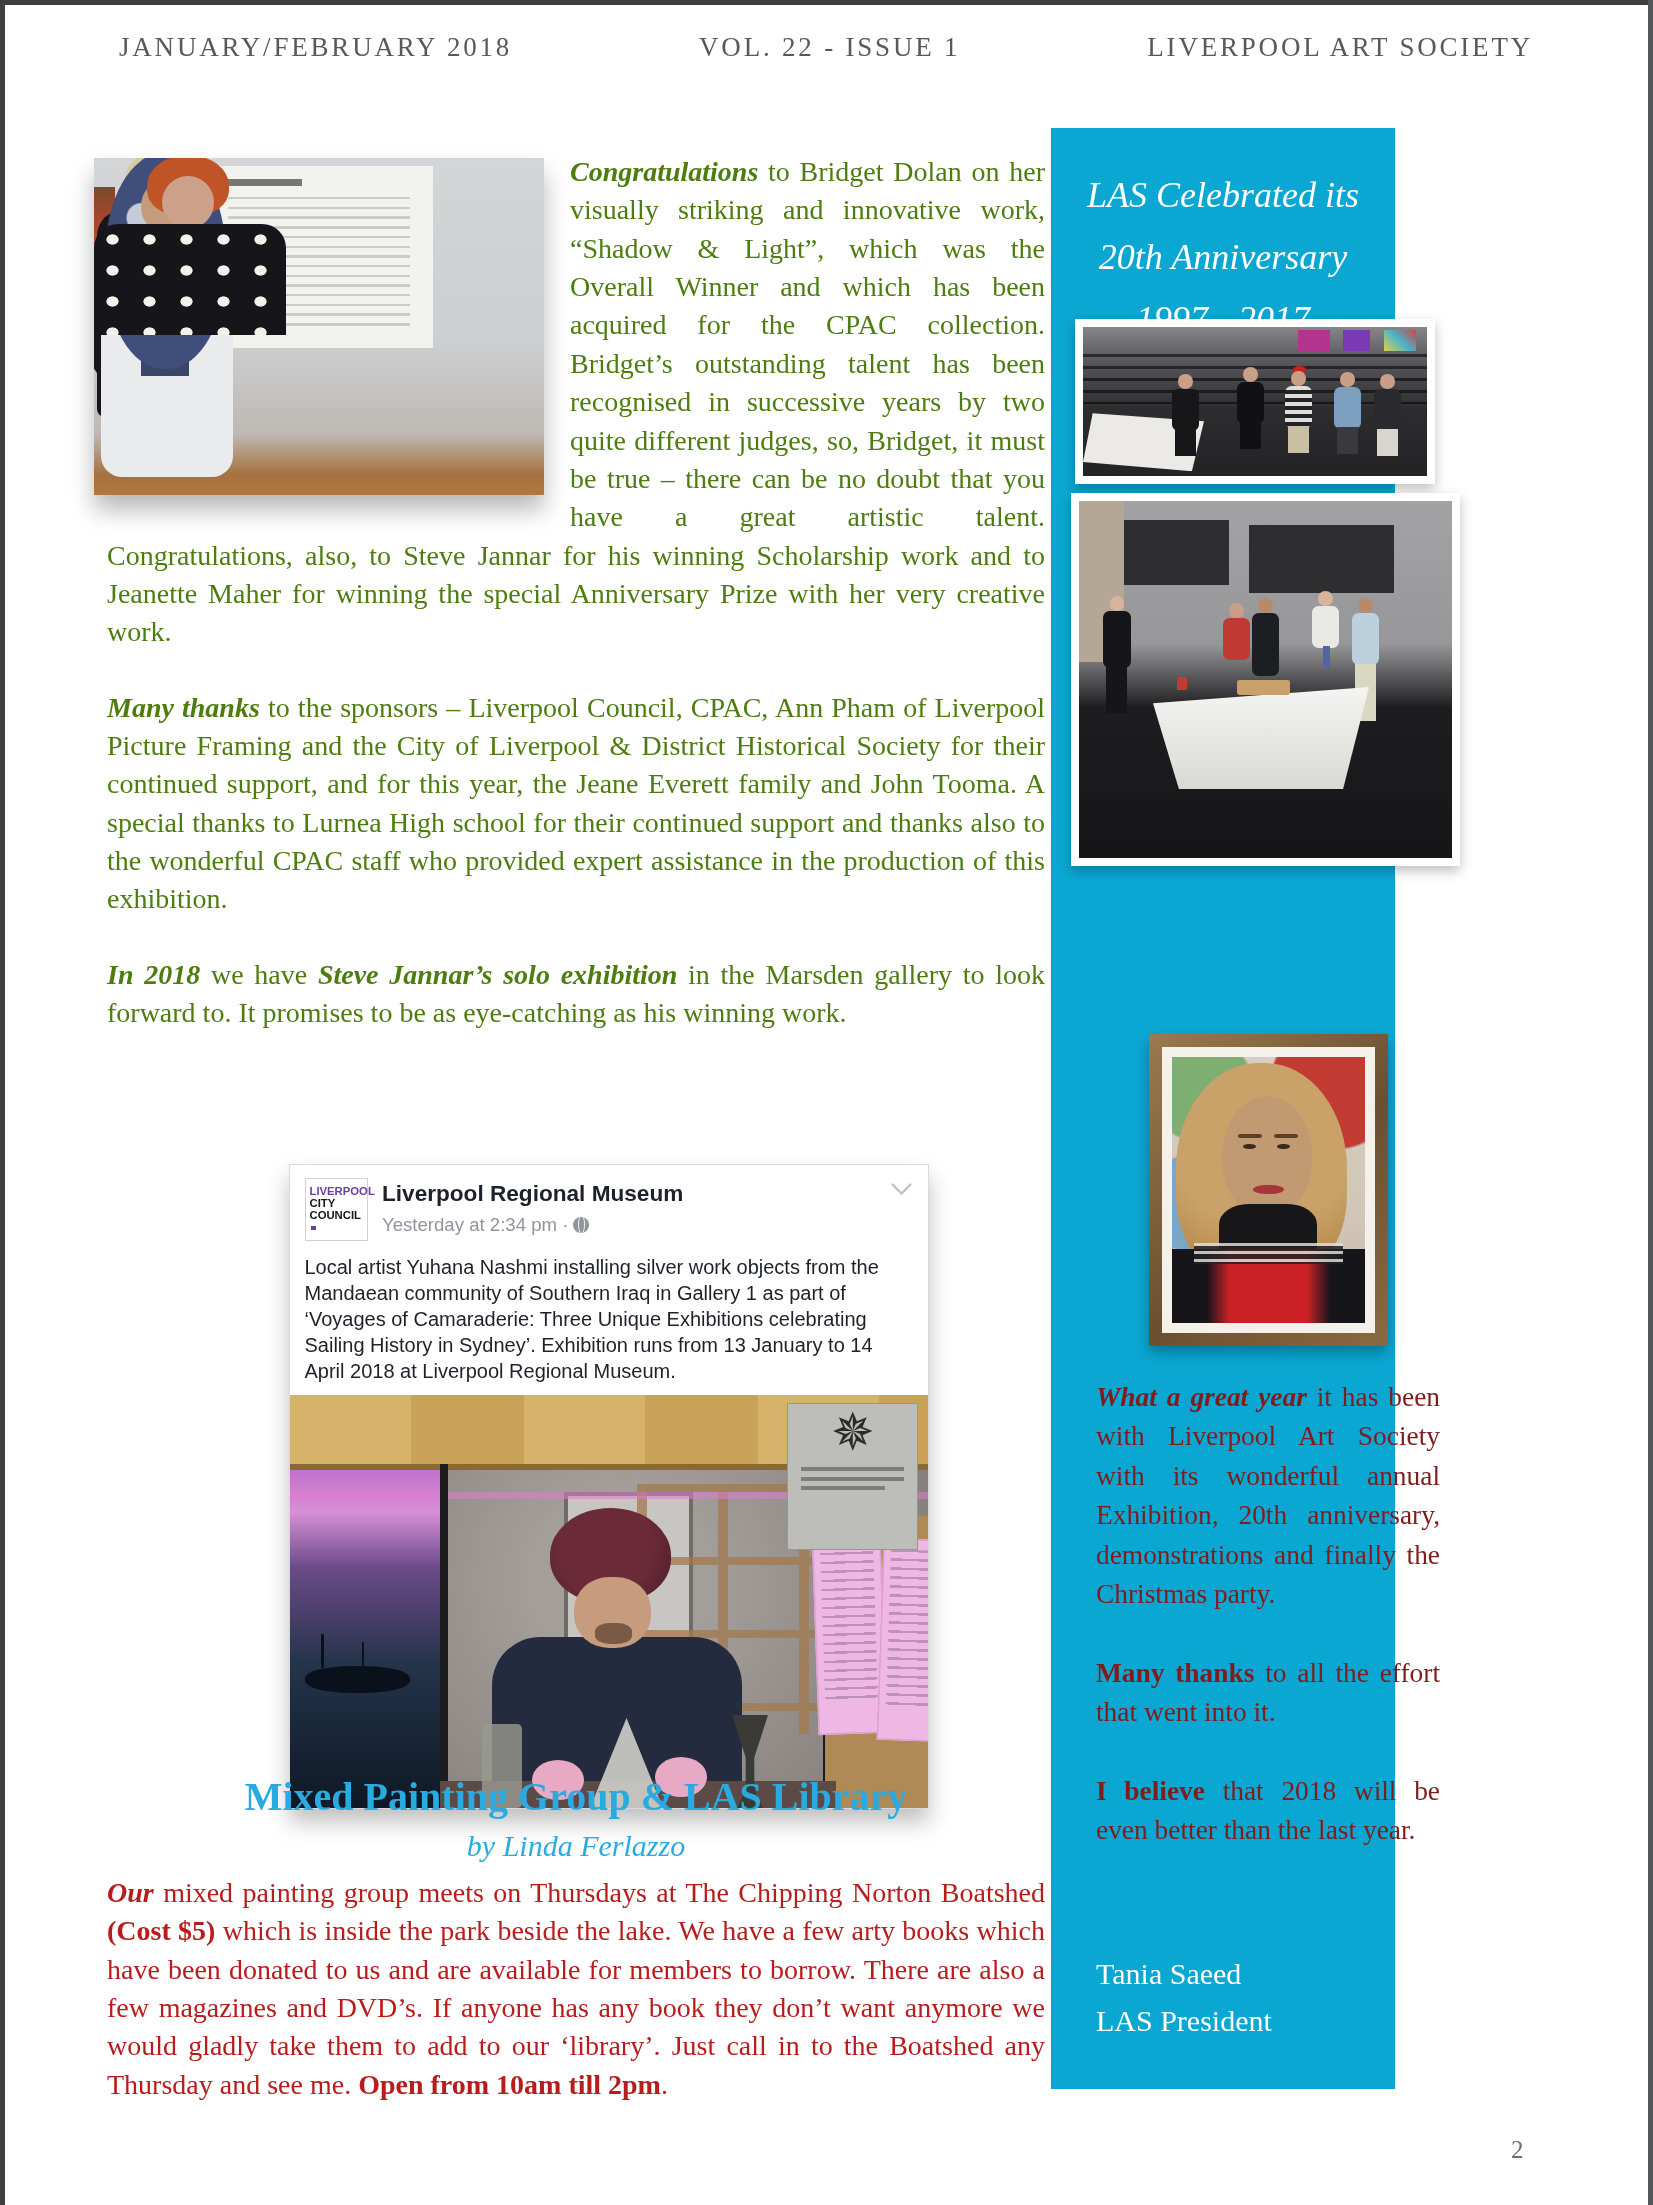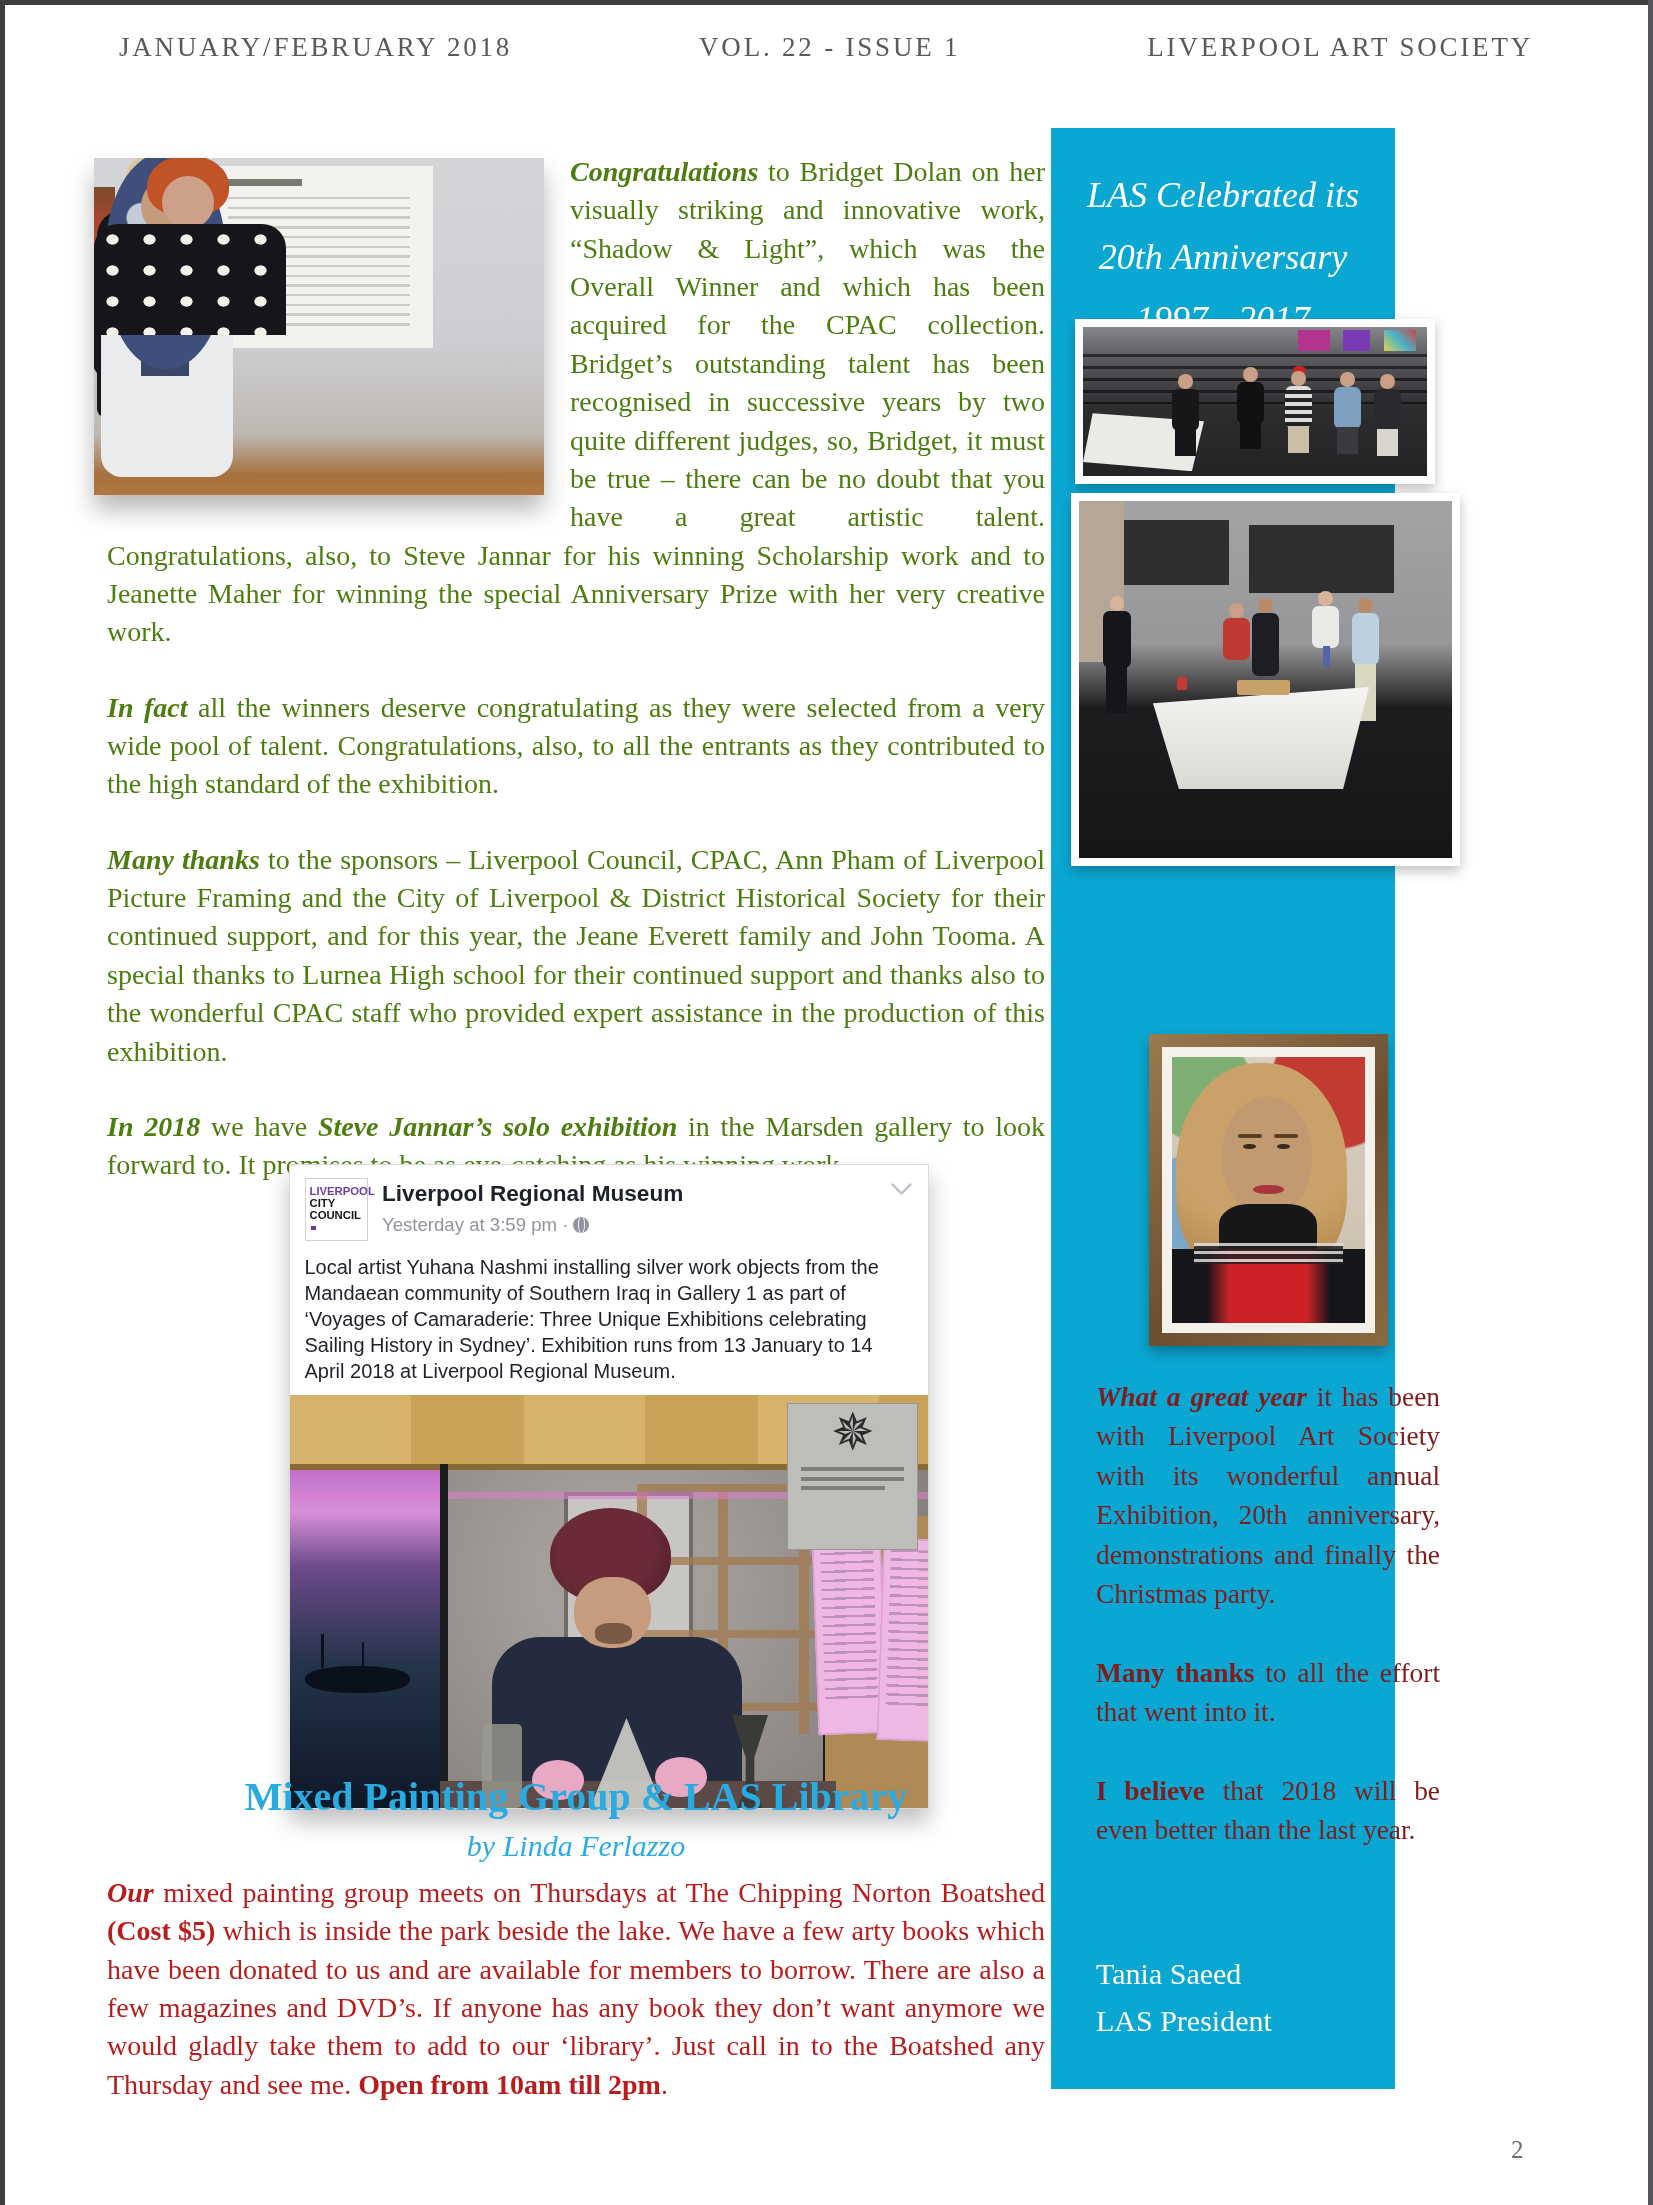--- a/index.html
+++ b/index.html
@@ -230,36 +230,35 @@
           <div class="scarf"></div>
           <div class="head face"></div>
       </div>
       <div class="person w4">
         <div class="hair"></div>
           <div class="head face"></div>
           <div class="torso"></div>
       </div>
     </div>
     <p><span class="lead">Congratulations</span><span> to Bridget Dolan on her visually striking and innovative work, “Shadow &amp; Light”, which was the Overall Winner and which has been acquired for the CPAC collection. Bridget’s outstanding talent has been recognised in successive years by two quite different judges, so, Bridget, it must be true – there can be no doubt that you have a great artistic talent. Congratulations, also, to Steve Jannar for his winning Scholarship work and to Jeanette Maher for winning the special Anniversary Prize with her very creative work.</span></p>
-    <p><span class="lead">In fact</span><span> all the winners deserve congratulating as they were selected from a very wide pool of talent. Congratulations, also, to all the entrants as they contributed to the high standard of the exhibition.</span></p>
     <p><span class="lead">Many thanks</span><span> to the sponsors – Liverpool Council, CPAC, Ann Pham of Liverpool Picture Framing and the City of Liverpool &amp; District Historical Society for their continued support, and for this year, the Jeane Everett family and John Tooma. A special thanks to Lurnea High school for their continued support and thanks also to the wonderful CPAC staff who provided expert assistance in the production of this exhibition.</span></p>
     <p><span class="lead">In 2018</span><span> we have </span><span class="lead">Steve Jannar’s solo exhibition</span><span> in the Marsden gallery to look forward to. It promises to be as eye-catching as his winning work.</span></p>
   </div>
 
   <div class="fb-card">
     <div class="fb-head">
       <div class="fb-avatar">
         <span class="l1">LIVERPOOL</span>
         <span class="l2">CITY</span>
         <span class="l3">COUNCIL</span>
       </div>
       <div class="fb-meta">
         <div class="fb-name">Liverpool Regional Museum</div>
         <div class="fb-time">
-          <span>Yesterday at 3:59 pm ·</span>
+          <span>Yesterday at 2:34 pm ·</span>
           <span class="fb-globe"></span>
         </div>
       </div>
       <span class="fb-chevron">
         <svg width="21" height="13" viewBox="0 0 26 16">
             <path d="M2 2 L13 13 L24 2" fill="none" stroke="#bec3c9" stroke-width="3" stroke-linecap="round"></path>
           </svg>
       </span>
     </div>
     <div class="fb-caption">Local artist Yuhana Nashmi installing silver work objects from the Mandaean community of Southern Iraq in Gallery 1 as part of ‘Voyages of Camaraderie: Three Unique Exhibitions celebrating Sailing History in Sydney’. Exhibition runs from 13 January to 14 April 2018 at Liverpool Regional Museum.</div>

